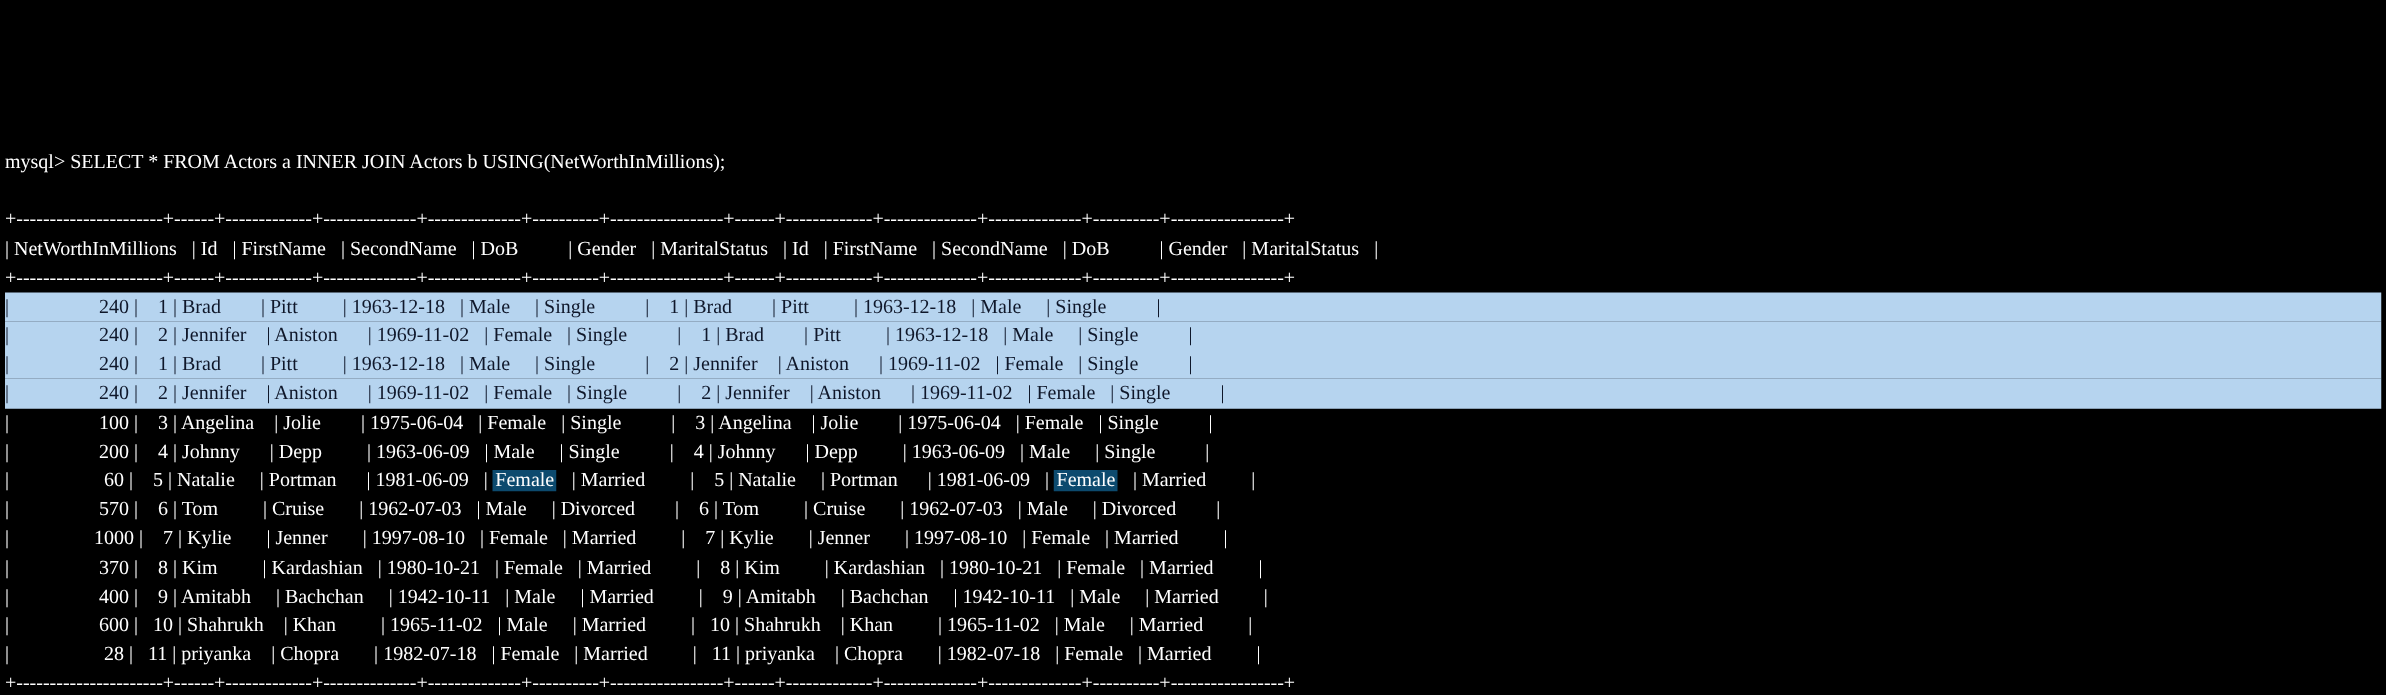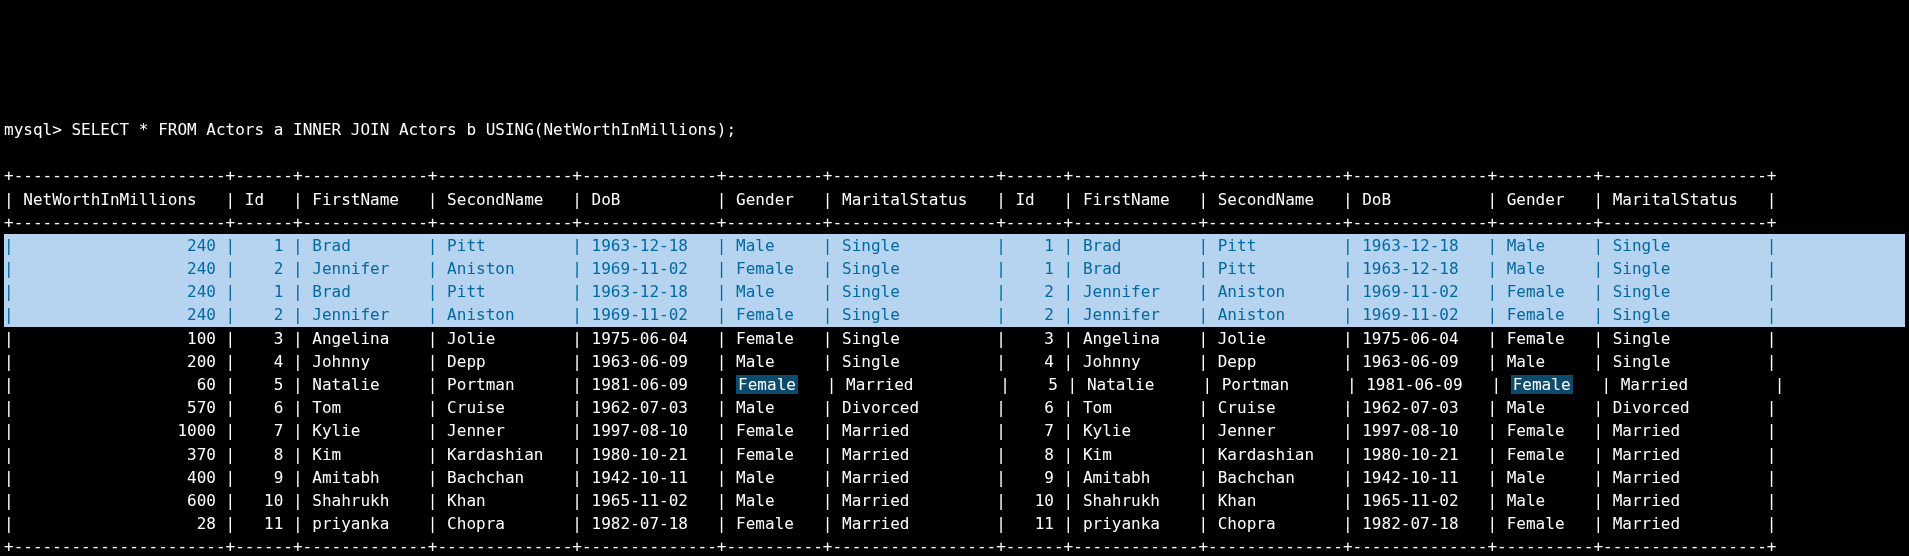--- a/index.html
+++ b/index.html
@@ -11,24 +11,25 @@
     font-size: 16px;
     line-height: 1.45;
     white-space: pre;
     overflow-x: auto;
   }
   .term {
     padding: 2px 4px;
   }
   .row {
     display: block;
+    font-family: Liberation Serif, serif;
   }
   .hl {
     background: #b6d4ef;
-    color: #0369a1;
+    color: #0f172a;
   }
   .tag {
     background: #0c4a6e;
     color: #fff;
     padding: 0 2px;
   }
 </style>
 </head>
 <body>
 

